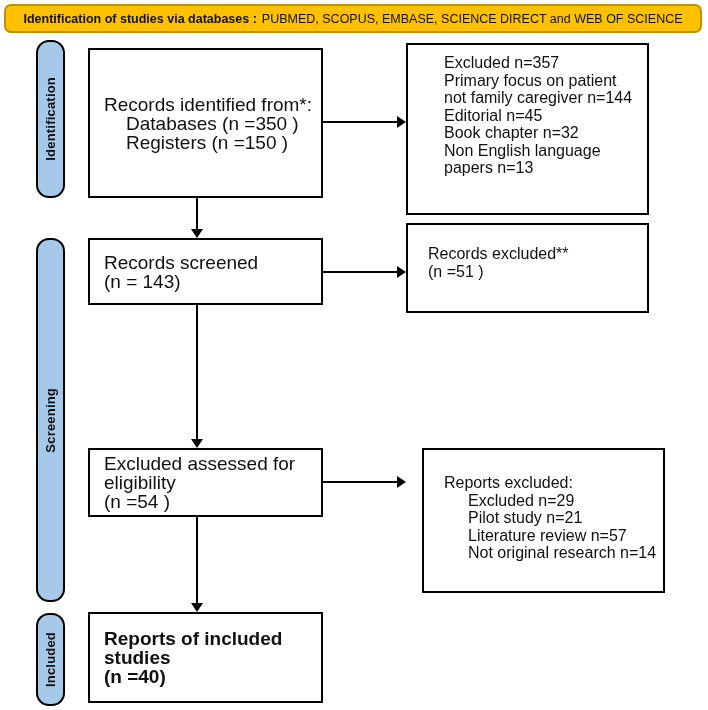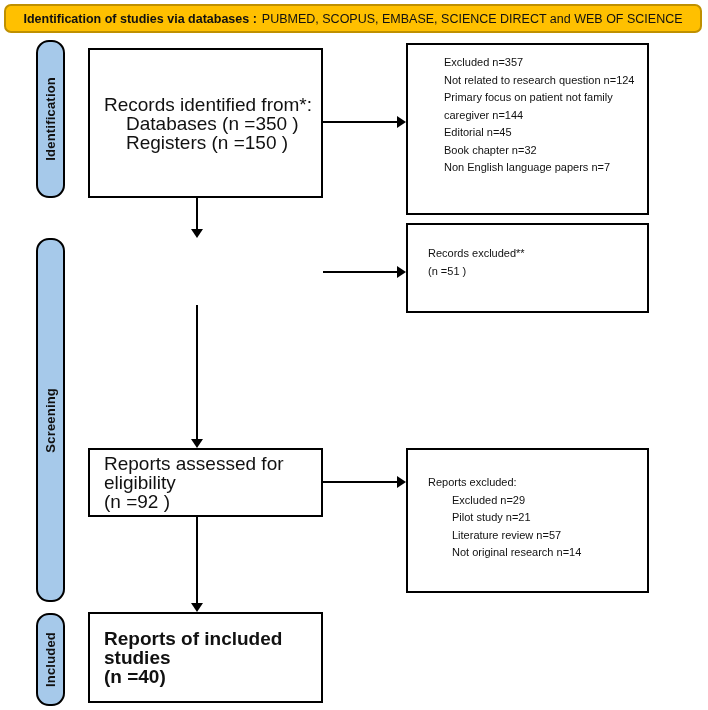--- a/index.html
+++ b/index.html
@@ -62,24 +62,24 @@
     font-size: 19px;
     line-height: 19px;
   }
   .leftcol { left: 88px; width: 235px; display: flex; flex-direction: column; justify-content: center; padding-left: 14px; padding-right: 6px; }
   .box-identified { top: 48px;  height: 150px; }
   .box-screened   { top: 238px; height: 67px;  }
   .box-assessed   { top: 448px; height: 69px;  }
   .box-included   { top: 612px; height: 91px; font-weight: bold;  }
   .indent1 { padding-left: 22px; }
 
-  .rightcol { left: 406px; width: 243px; font-size: 11px; line-height: 17.5px; }
+  .rightcol { left: 406px; width: 243px; font-size: 16px; line-height: 17.5px; }
   .box-excluded-initial { top: 43px;  height: 172px; padding: 9px 6px 0 36px; }
   .box-records-excluded { top: 223px; height: 90px;  padding: 20px 6px 0 20px; }
-  .box-reports-excluded { top: 448px; height: 145px; padding: 24px 6px 11px 20px; }
+  .box-reports-excluded { top: 448px; height: 145px; padding: 24px 6px 11px 20px; margin-left: 16px; }
   .box-reports-excluded .indent2 { padding-left: 24px; }
 
   
   .vline { position: absolute; width: 2px; background: #000; }
   .hline { position: absolute; height: 2px; background: #000; }
   .head-down {
     position: absolute; width: 0; height: 0;
     border-left: 6px solid transparent;
     border-right: 6px solid transparent;
     border-top: 9px solid #000;
@@ -110,38 +110,41 @@
   <div class="stage included">
     <span>Included</span>
   </div>
 
   <div class="fbox leftcol box-identified">
     <div>Records identified from*:</div>
     <div class="indent1">Databases (n =350 )</div>
     <div class="indent1">Registers (n =150 )</div>
   </div>
 
+  <div class="fbox leftcol box-screened">
+    <div>Records screened</div>
+    <div>(n = 143)</div>
+  </div>
 
   <div class="fbox leftcol box-assessed">
-    <div>Reports assessed for eligibility</div>
-    <div>(n =92 )</div>
+    <div>Excluded assessed for eligibility</div>
+    <div>(n =54 )</div>
   </div>
 
   <div class="fbox leftcol box-included">
     <div>Reports of included studies</div>
     <div>(n =40)</div>
   </div>
 
   <div class="fbox rightcol box-excluded-initial">
     <div>Excluded n=357</div>
-    <div>Not related to research question n=124</div>
     <div>Primary focus on patient not family caregiver n=144</div>
     <div>Editorial n=45</div>
     <div>Book chapter n=32</div>
-    <div>Non English language papers n=7</div>
+    <div>Non English language papers n=13</div>
   </div>
 
   <div class="fbox rightcol box-records-excluded">
     <div>Records excluded**</div>
     <div>(n =51 )</div>
   </div>
 
   <div class="fbox rightcol box-reports-excluded">
     <div>Reports excluded:</div>
     <div class="indent2">Excluded n=29</div>

